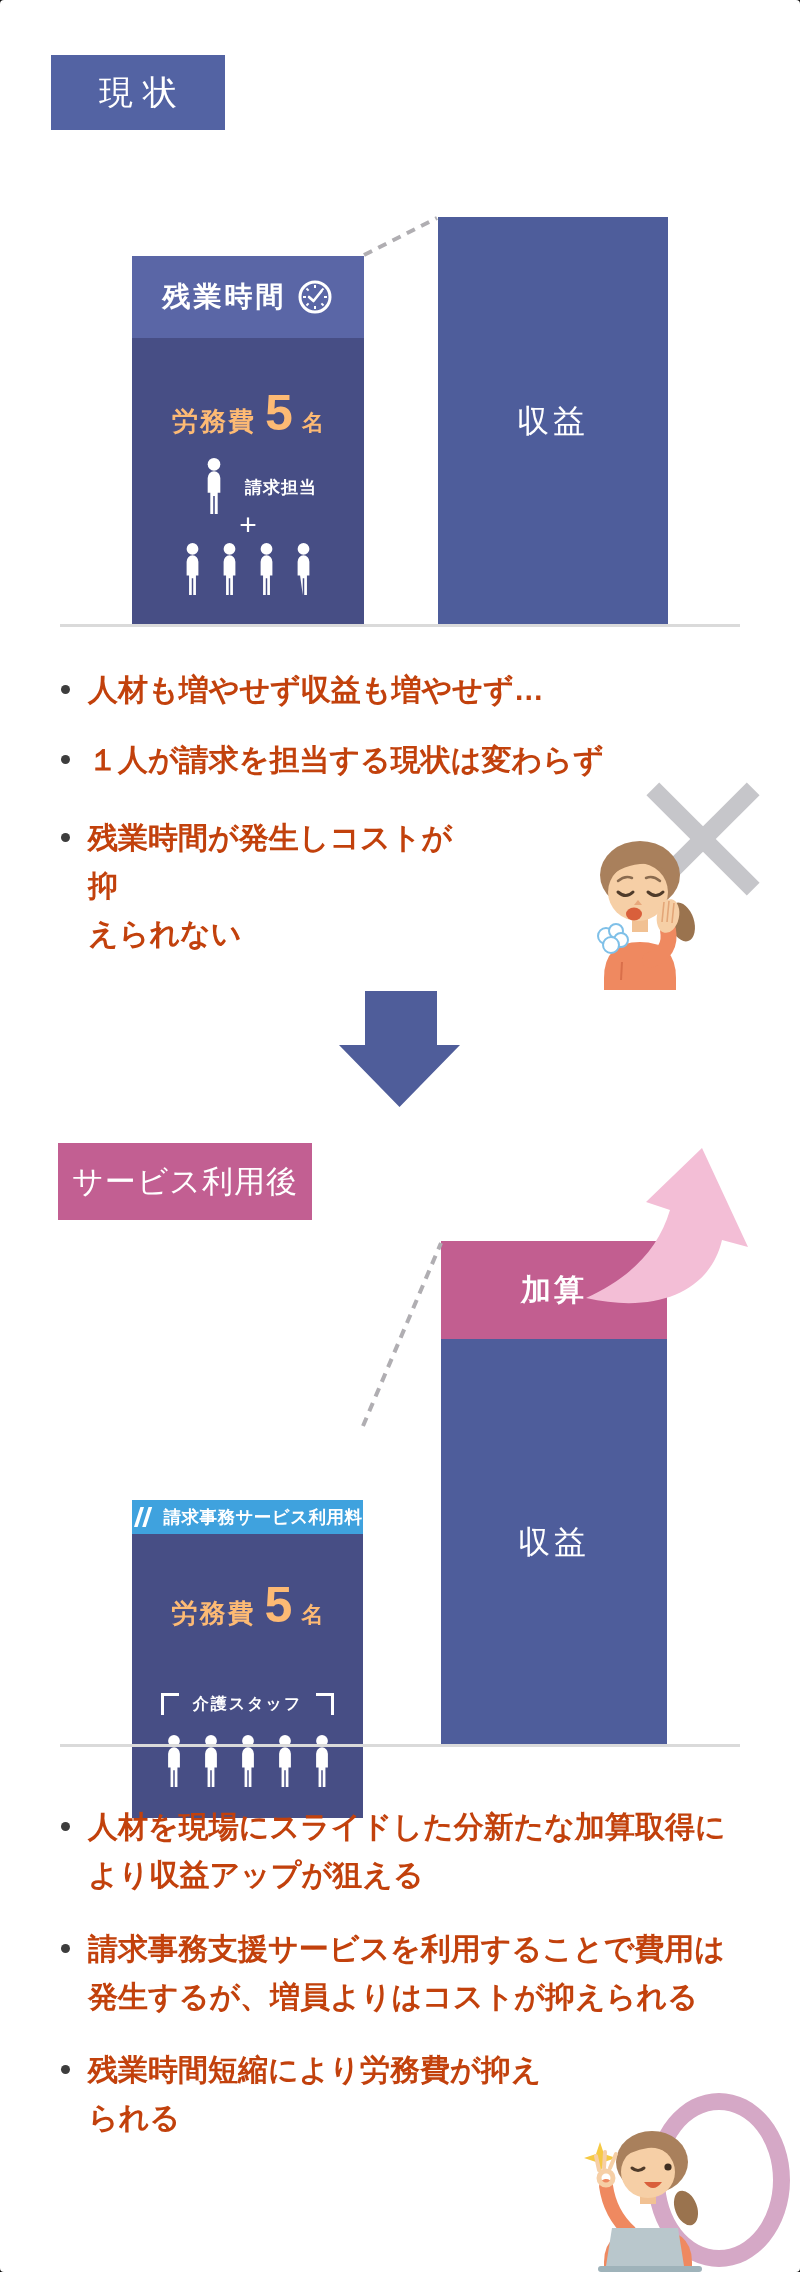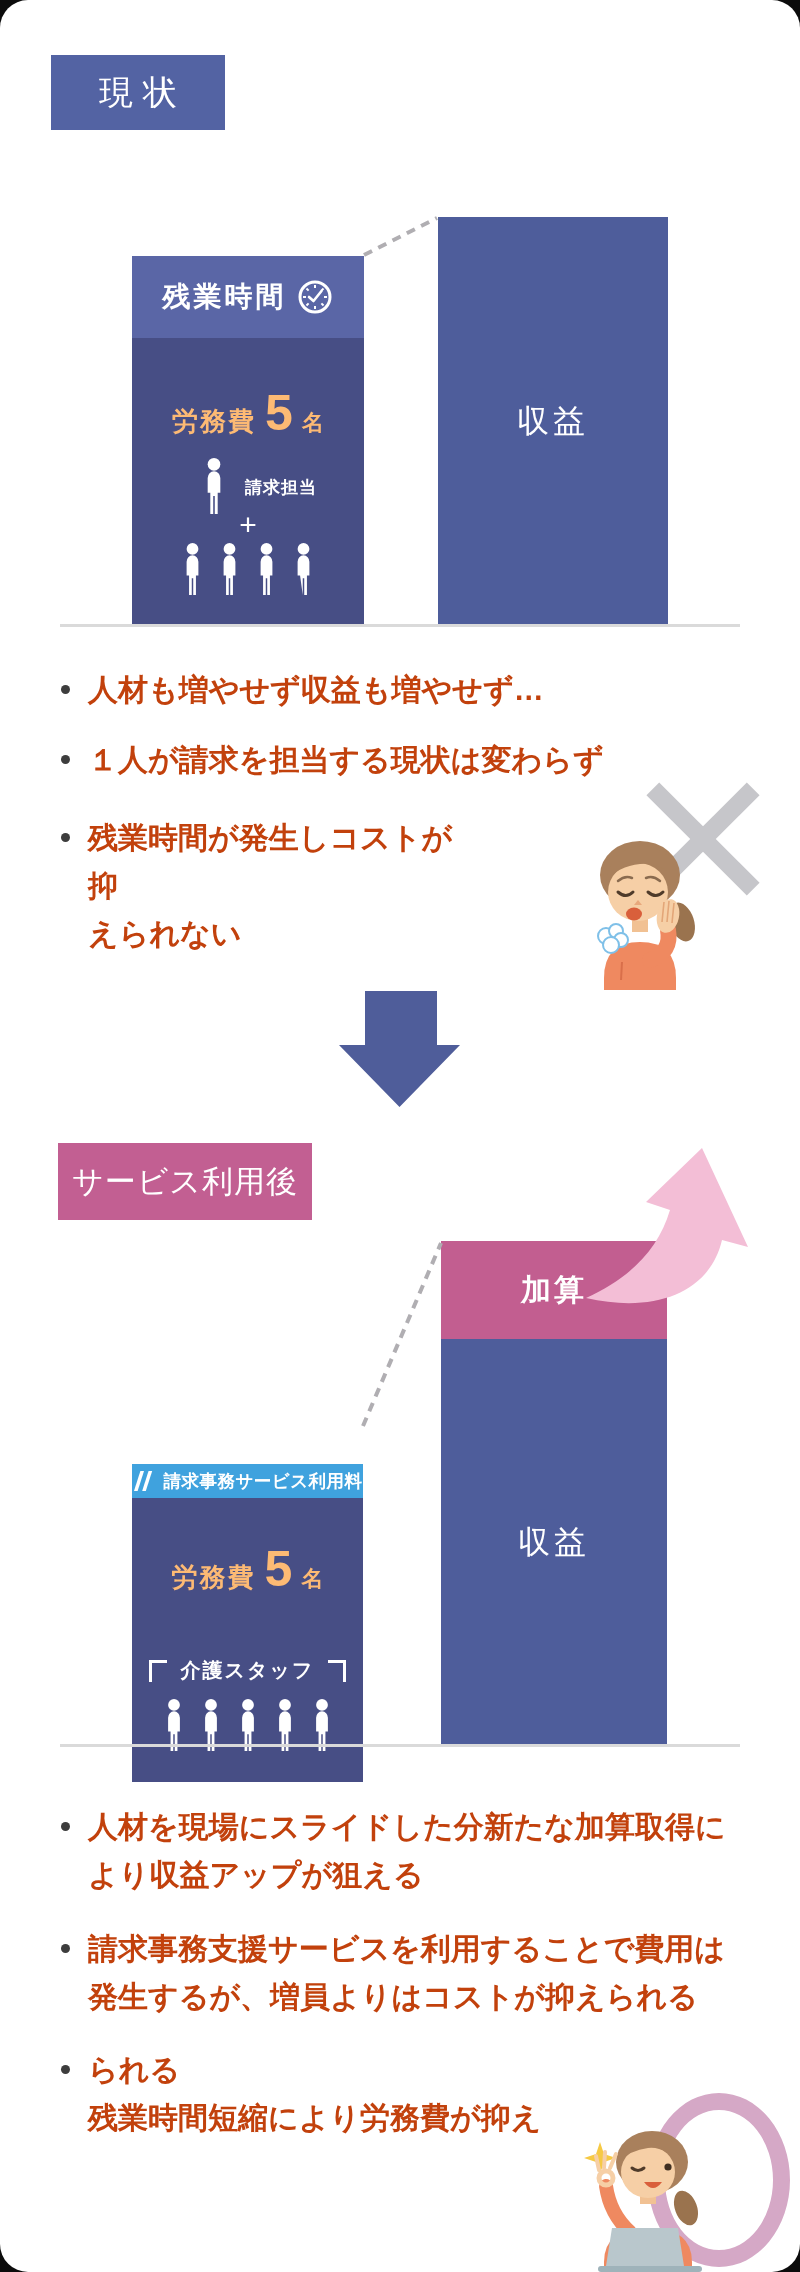--- a/index.html
+++ b/index.html
@@ -1,17 +1,17 @@
 <!DOCTYPE html>
 <html><head>
 <meta charset="utf-8">
 <style>
   html,body{margin:0;padding:0;background:#0c0c0c;}
   body{font-family:"Liberation Sans","DejaVu Sans",sans-serif;}
-  .card{position:relative;width:800px;height:2272px;background:#ffffff;border-radius:28px;overflow:hidden;margin:0 auto;}
+  .card{position:relative;width:800px;height:2272px;background:#ffffff;border-radius:4px;overflow:hidden;margin:0 auto;}
   .abs{position:absolute;}
   svg{display:block;}
 
   
   #connector-layer{position:absolute;left:0;top:0;z-index:1;pointer-events:none;}
   #swoosh-layer{position:absolute;left:0;top:0;z-index:3;pointer-events:none;}
 
   
   .label-box{display:flex;align-items:center;justify-content:center;color:#fff;z-index:2;}
   .label-genjo{left:51px;top:55px;width:174px;height:75px;background:#5363a3;font-size:34px;font-weight:500;letter-spacing:10px;padding-left:10px;box-sizing:border-box;}
@@ -34,27 +34,27 @@
 
   .biller-row{position:absolute;left:69px;top:120px;display:flex;align-items:center;gap:10px;}
   .biller-label{font-size:17px;font-weight:700;letter-spacing:1px;padding-left:8px;}
   .plus-sign{position:absolute;left:0;right:0;top:168px;text-align:center;font-size:30px;font-weight:300;line-height:38px;}
   .person-row4{position:absolute;left:0;right:0;top:205px;display:flex;justify-content:center;gap:16px;}
   .person-row5{position:absolute;left:0;right:0;top:201px;display:flex;justify-content:center;gap:17px;}
 
   .bar-right1{left:438px;top:217px;width:230px;height:409px;background:#4e5d9b;display:flex;align-items:center;justify-content:center;}
   .revenue-text{font-size:32px;font-weight:400;letter-spacing:4px;}
 
-  .bar-left2{left:132px;top:1464px;width:231px;height:318px;}
+  .bar-left2{left:132px;top:1500px;width:231px;height:318px;}
   .seg-service-fee{height:34px;background:#3fa2de;display:flex;align-items:center;justify-content:center;gap:7px;}
   .service-fee-text{font-size:17.5px;font-weight:700;letter-spacing:0.5px;}
   .seg-labor2{height:284px;background:#474e85;}
 
   .kaigo-row{position:absolute;left:0;right:0;top:159px;display:flex;align-items:center;justify-content:center;gap:14px;}
-  .kaigo-text{font-size:20px;font-weight:700;letter-spacing:2px;}
+  .kaigo-text{font-size:16px;font-weight:700;letter-spacing:2px;}
   .bracket{width:18px;height:22px;box-sizing:border-box;}
   .bracket-left{border-top:3px solid #fff;border-left:3px solid #fff;}
   .bracket-right{border-top:3px solid #fff;border-right:3px solid #fff;}
 
   .bar-right2{left:441px;top:1241px;width:226px;height:505px;}
   .seg-kasan{height:98px;background:#c25e90;display:flex;align-items:center;justify-content:center;}
   .kasan-text{font-size:30px;font-weight:700;letter-spacing:3px;}
   .seg-shueki{height:407px;background:#4e5d9b;display:flex;align-items:center;justify-content:center;}
 
   .baseline{position:absolute;left:60px;width:680px;height:3px;background:#dadada;z-index:2;}
@@ -267,22 +267,22 @@
 
   <div class="bullet b2-1">
     <span>人材を現場にスライドした分新たな加算取得に</span>
     <span>より収益アップが狙える</span>
   </div>
   <div class="bullet b2-2">
     <span>請求事務支援サービスを利用することで費用は</span>
     <span>発生するが、増員よりはコストが抑えられる</span>
   </div>
   <div class="bullet b2-3">
+    <span>残業時間短縮により労務費が抑え</span>
     <span>られる</span>
-    <span>残業時間短縮により労務費が抑え</span>
   </div>
 
   <div class="abs ring"></div>
 
   <svg class="abs illus" style="left:560px;top:2122px;" width="160" height="150" viewBox="0 0 160 150">
     <path d="M40 20 l4 12 12 4 -12 4 -4 12 -4 -12 -12 -4 12 -4 Z" fill="#f6c944"></path>
     <ellipse cx="92" cy="40" rx="36" ry="31" fill="#a9805c"></ellipse>
     <ellipse cx="126" cy="86" rx="11" ry="18" fill="#9a734e" transform="rotate(-20 126 86)"></ellipse>
     <rect x="80" y="66" width="16" height="16" fill="#f1c193"></rect>
     <ellipse cx="88" cy="50" rx="27" ry="26" fill="#f6cfa6"></ellipse>

